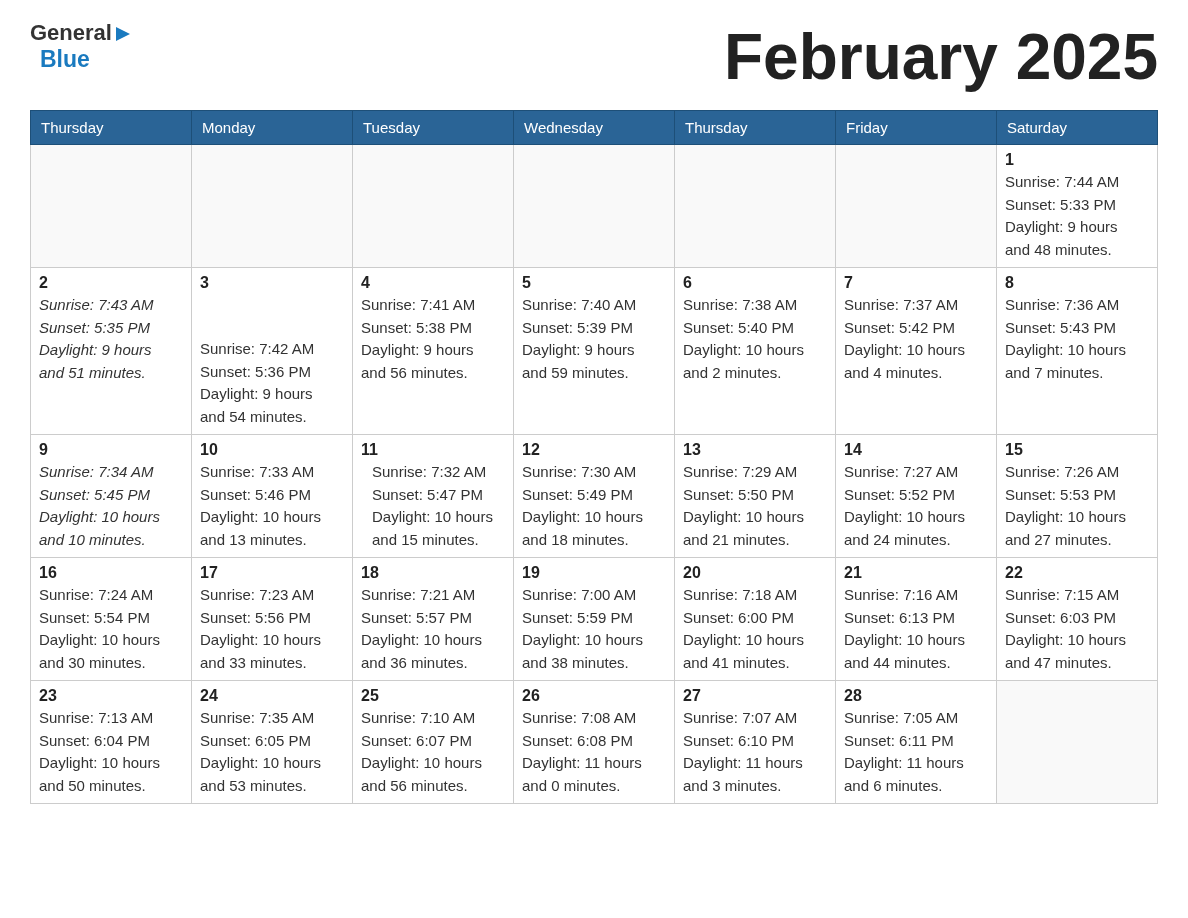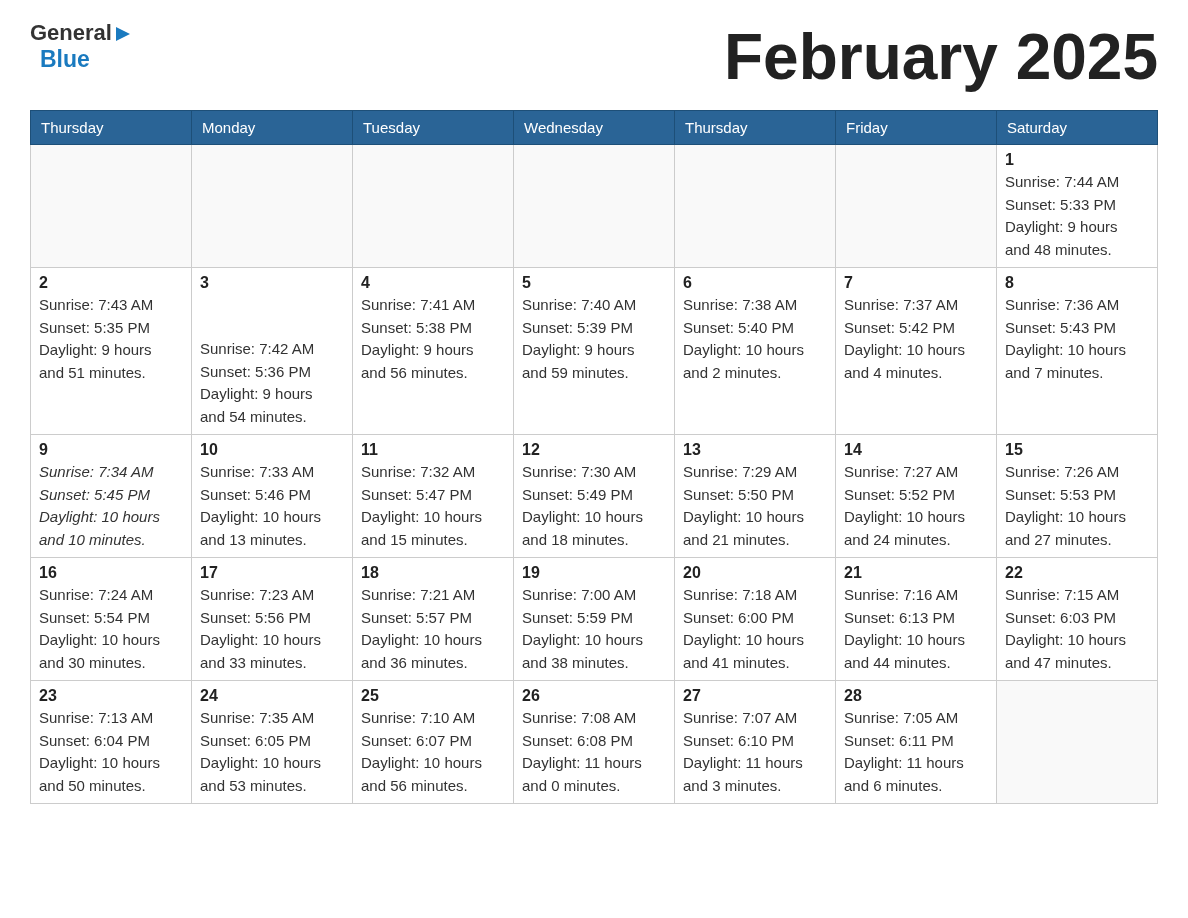--- a/index.html
+++ b/index.html
@@ -132,21 +132,21 @@
           <span class="day-number">1</span>
           <div class="day-info" style="white-space: pre-line;">Sunrise: 7:44 AM
 Sunset: 5:33 PM
 Daylight: 9 hours
 and 48 minutes.</div>
         </td>
       </tr>
       <tr class="row-divider">
         <td>
           <span class="day-number">2</span>
-          <div class="day-info" style="white-space: pre-line;">Sunrise: 7:43 AM
+          <div class="day-info" style="white-space: pre-line; font-style: italic;">Sunrise: 7:43 AM
 Sunset: 5:35 PM
 Daylight: 9 hours
 and 51 minutes.</div>
         </td>
         <td>
           <span class="day-number">3</span>
           <div class="day-info" style="white-space: pre-line; margin-top: 46px;">Sunrise: 7:42 AM
 Sunset: 5:36 PM
 Daylight: 9 hours
 and 54 minutes.</div>
@@ -197,21 +197,21 @@
         </td>
         <td>
           <span class="day-number">10</span>
           <div class="day-info" style="white-space: pre-line;">Sunrise: 7:33 AM
 Sunset: 5:46 PM
 Daylight: 10 hours
 and 13 minutes.</div>
         </td>
         <td>
           <span class="day-number">11</span>
-          <div class="day-info" style="white-space: pre-line;">Sunrise: 7:32 AM
+          <div class="day-info" style="white-space: pre-line; margin-left: 11px;">Sunrise: 7:32 AM
 Sunset: 5:47 PM
 Daylight: 10 hours
 and 15 minutes.</div>
         </td>
         <td>
           <span class="day-number">12</span>
           <div class="day-info" style="white-space: pre-line;">Sunrise: 7:30 AM
 Sunset: 5:49 PM
 Daylight: 10 hours
 and 18 minutes.</div>

